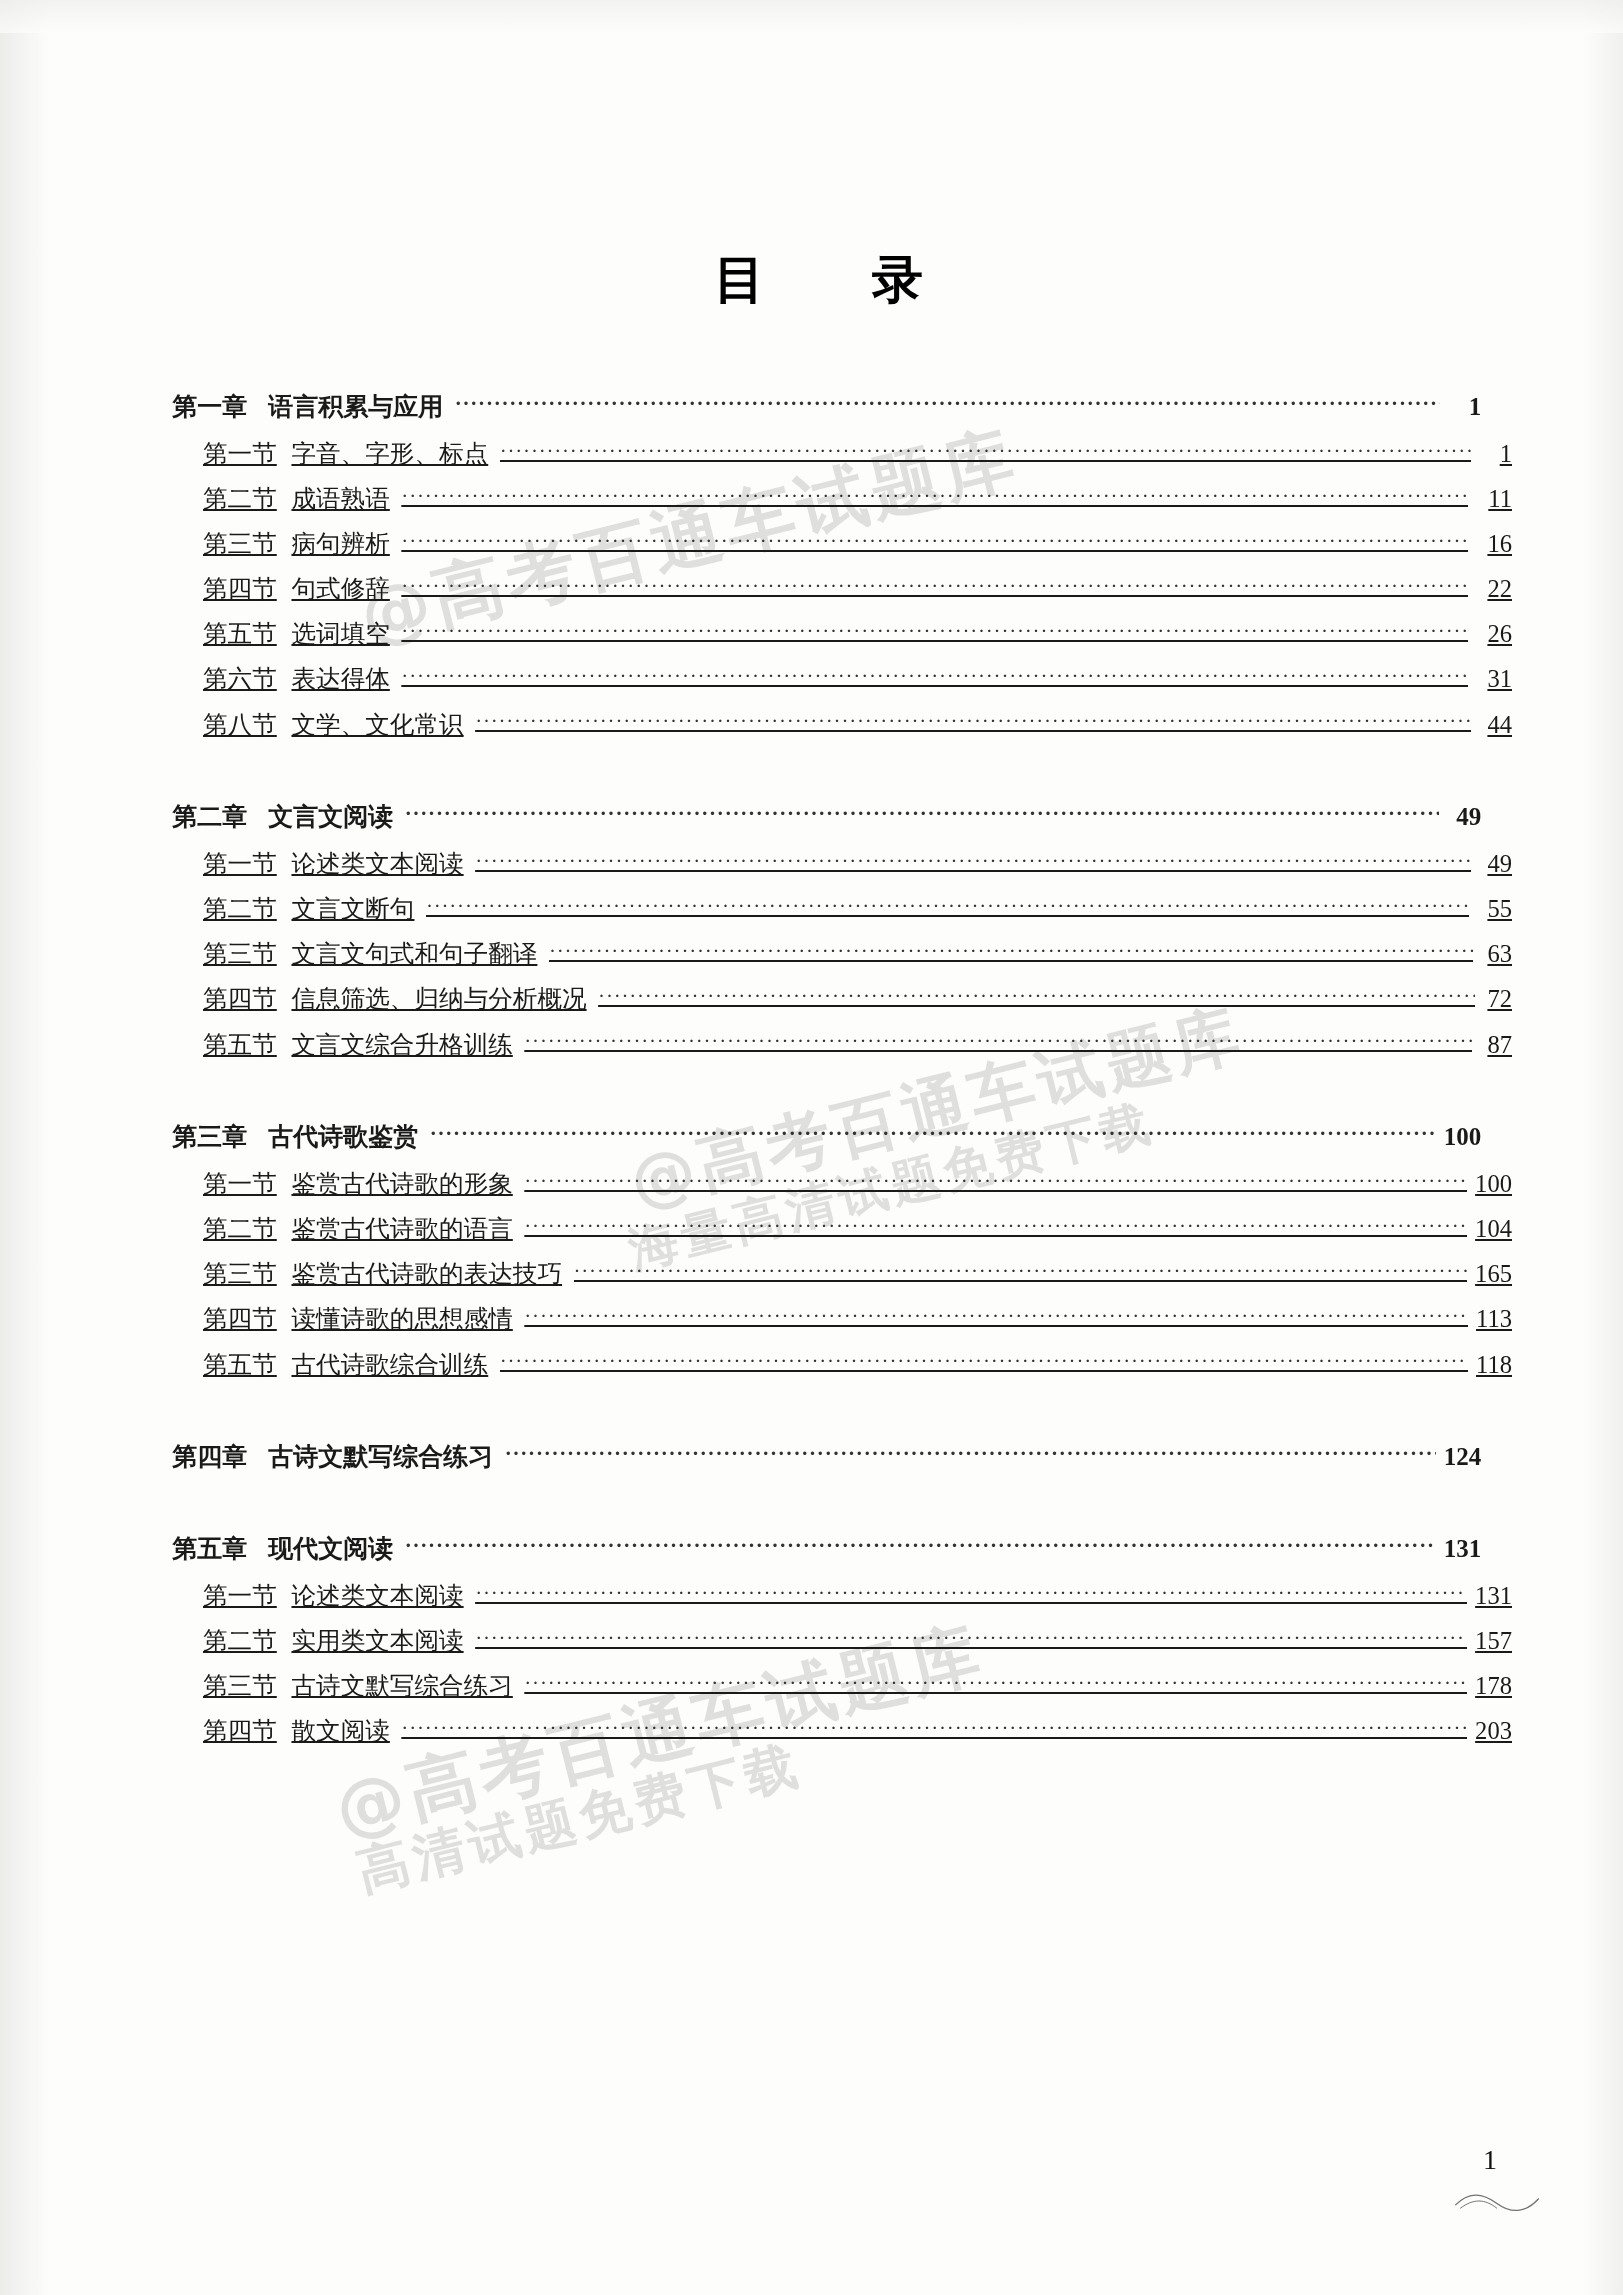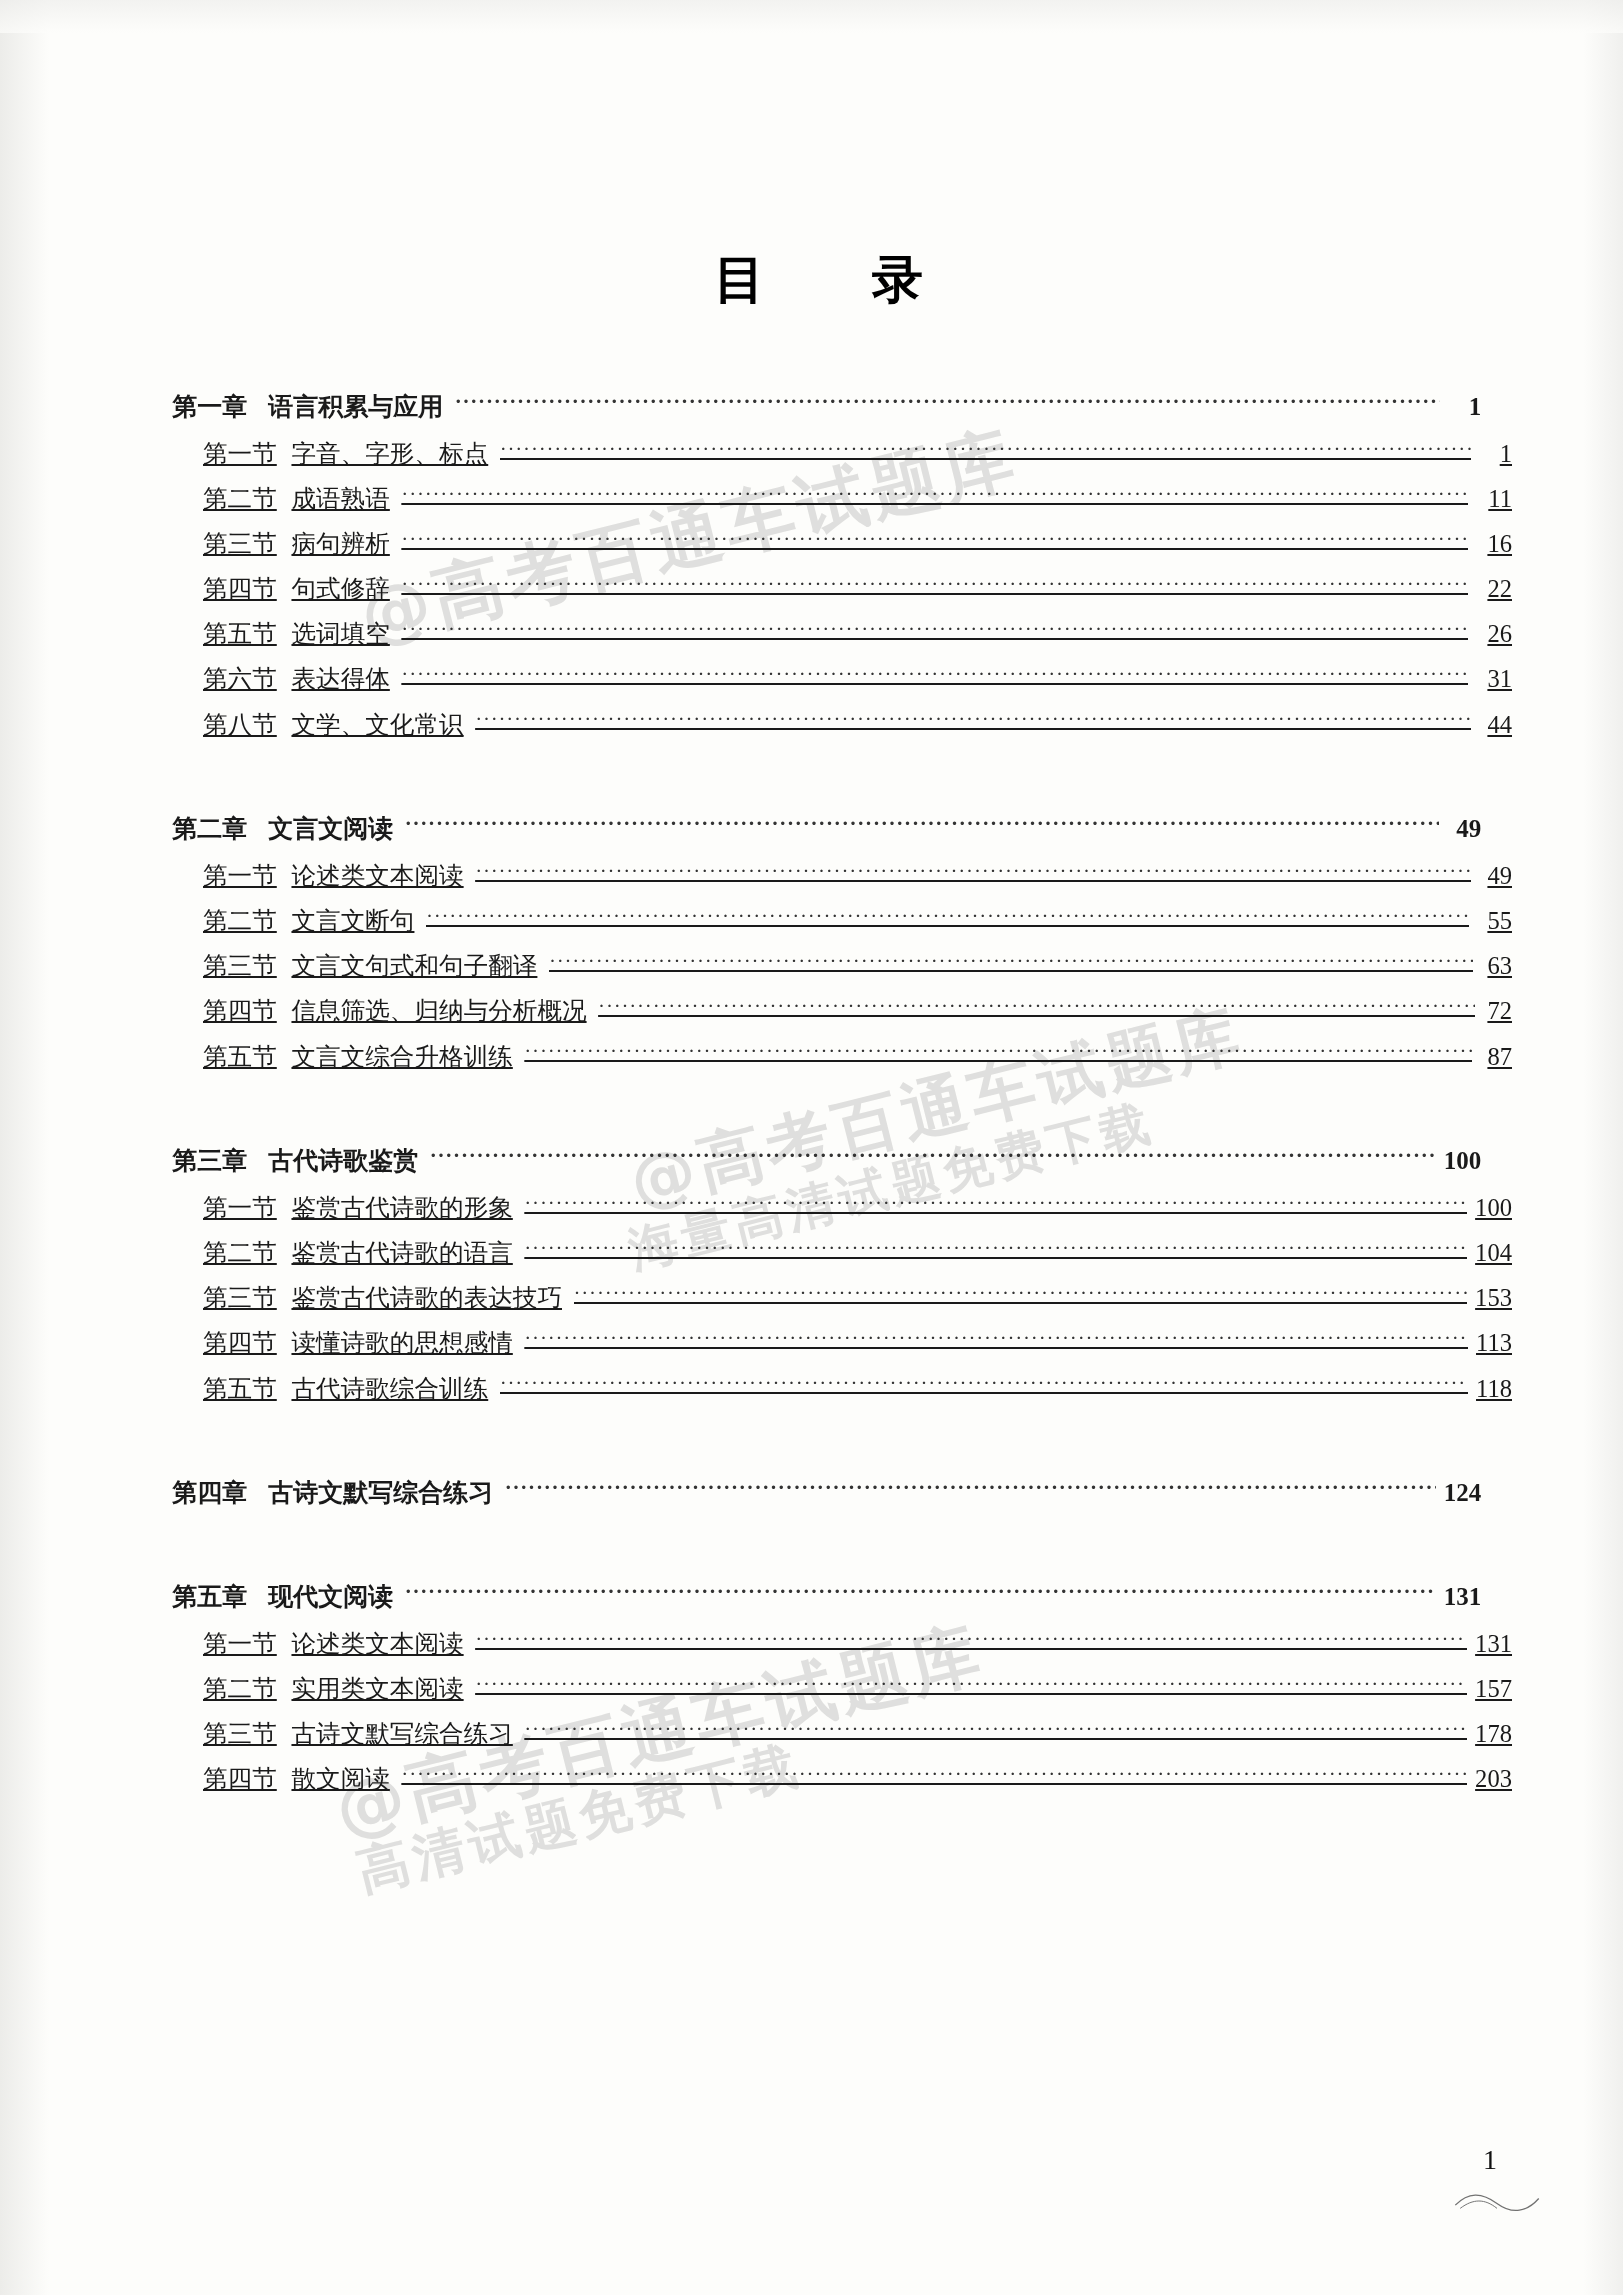--- a/index.html
+++ b/index.html
@@ -57,24 +57,23 @@
     font-family: "DejaVu Serif", "Liberation Serif", serif;
     color: #000000;
   }
 
   .chapter-block {
     margin-bottom: 33px;
   }
 
   .row {
     display: flex;
-    align-items: flex-start;
+    align-items: center;
     width: 100%;
     line-height: 1.0;
-    margin-top: 12px;
   }
 
   .row.chapter {
     font-weight: bold;
     font-size: 25px;
     margin-bottom: 23px;
     padding-left: 8.2px;
   }
   .row.section {
     font-size: 24.6px;
@@ -320,21 +319,21 @@
         </span>
         <span class="leader"></span>
         <span class="page-no">104</span>
       </div>
       <div class="row section">
         <span class="label-group">
           <span class="num">第三节</span>
           <span class="name">鉴赏古代诗歌的表达技巧</span>
         </span>
         <span class="leader"></span>
-        <span class="page-no">153</span>
+        <span class="page-no">165</span>
       </div>
       <div class="row section">
         <span class="label-group">
           <span class="num">第四节</span>
           <span class="name">读懂诗歌的思想感情</span>
         </span>
         <span class="leader"></span>
         <span class="page-no">113</span>
       </div>
       <div class="row section">

